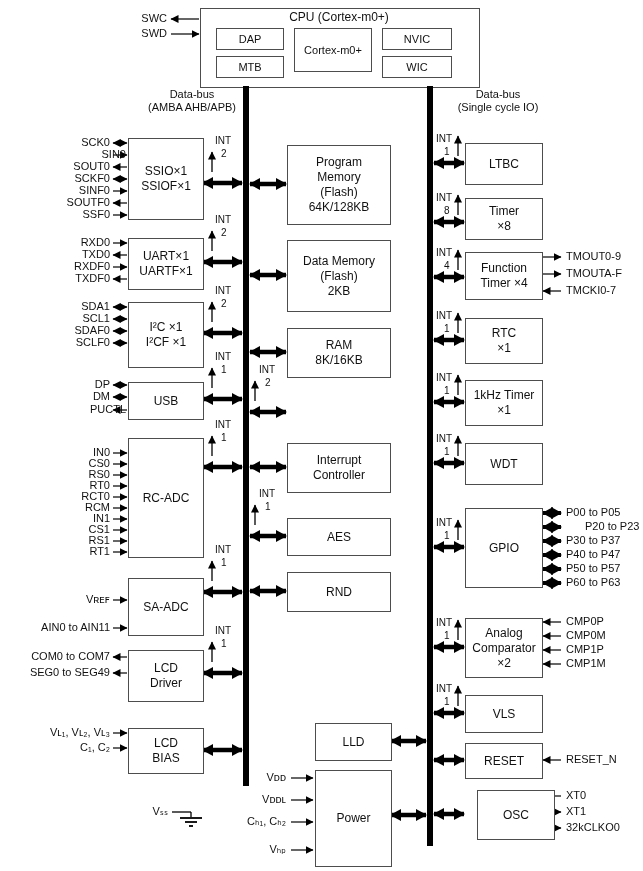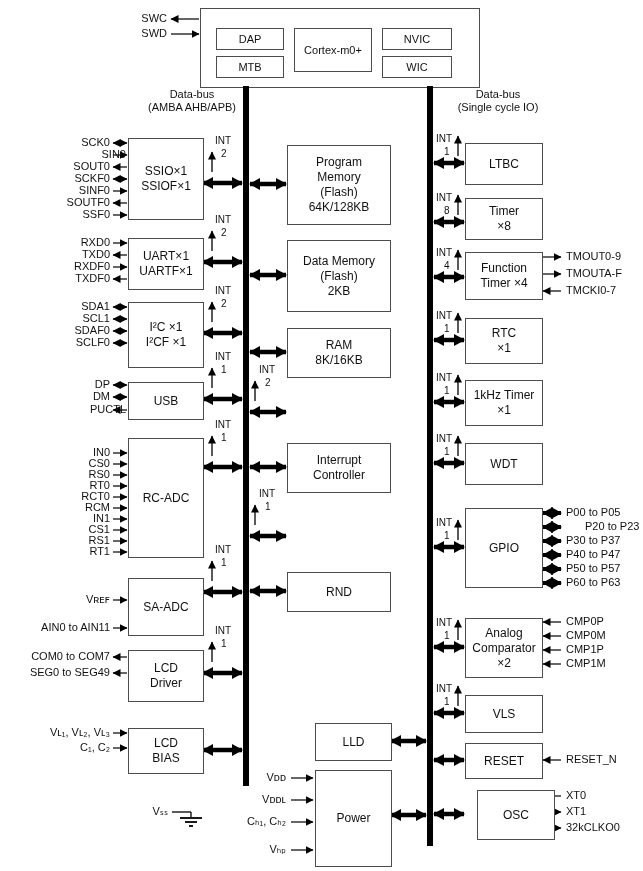--- a/index.html
+++ b/index.html
@@ -129,20 +129,21 @@
       <line x1="199" y1="19" x2="171" y2="19" stroke="#000" stroke-width="1.2" marker-end="url(#ah-thin)"></line>
       <line x1="171" y1="34" x2="199" y2="34" stroke="#000" stroke-width="1.2" marker-end="url(#ah-thin)"></line>
       <line x1="172" y1="812" x2="191" y2="812" stroke="#000" stroke-width="1.3"></line>
       <line x1="191" y1="812" x2="191" y2="817" stroke="#000" stroke-width="1.3"></line>
       <line x1="180" y1="818" x2="202" y2="818" stroke="#000" stroke-width="1.8"></line>
       <line x1="185" y1="822" x2="197" y2="822" stroke="#000" stroke-width="1.8"></line>
       <line x1="189" y1="826" x2="193" y2="826" stroke="#000" stroke-width="1.8"></line>
     </svg>
 
   <div class="frame" style="left:200px;top:8px;width:278px;height:78px"></div>
+  <div class="lbl" style="left:200px;top:11px;width:278px;text-align:center;font-size:12px">CPU (Cortex-m0+)</div>
   <div class="box s" style="left:216px;top:28px;width:66px;height:20px">DAP</div>
   <div class="box s" style="left:294px;top:28px;width:76px;height:42px">Cortex-m0+</div>
   <div class="box s" style="left:382px;top:28px;width:68px;height:20px">NVIC</div>
   <div class="box s" style="left:216px;top:56px;width:66px;height:20px">MTB</div>
   <div class="box s" style="left:382px;top:56px;width:68px;height:20px">WIC</div>
   <div class="lbl" style="left:128px;top:12px;width:39px;text-align:right">SWC</div>
   <div class="lbl" style="left:128px;top:27px;width:39px;text-align:right">SWD</div>
 
   <div class="bus" style="left:243px;top:86px;width:6px;height:700px"></div>
   <div class="bus" style="left:427px;top:86px;width:6px;height:760px"></div>
@@ -169,20 +170,21 @@
 Memory
 (Flash)
 64K/128KB</div>
     <div class="box" style="left: 287px; top: 240px; width: 102px; height: 70px;">Data Memory
 (Flash)
 2KB</div>
     <div class="box" style="left: 287px; top: 328px; width: 102px; height: 48px;">RAM
 8K/16KB</div>
     <div class="box" style="left: 287px; top: 443px; width: 102px; height: 48px;">Interrupt
 Controller</div>
+    <div class="box" style="left: 287px; top: 518px; width: 102px; height: 36px;">AES</div>
     <div class="box" style="left: 287px; top: 572px; width: 102px; height: 38px;">RND</div>
     <div class="box" style="left: 315px; top: 723px; width: 75px; height: 36px;">LLD</div>
     <div class="box" style="left: 315px; top: 770px; width: 75px; height: 95px;">Power</div>
     <div class="box" style="left: 465px; top: 143px; width: 76px; height: 40px;">LTBC</div>
     <div class="box" style="left: 465px; top: 198px; width: 76px; height: 40px;">Timer
 ×8</div>
     <div class="box" style="left: 465px; top: 252px; width: 76px; height: 46px;">Function
 Timer ×4</div>
     <div class="box" style="left: 465px; top: 318px; width: 76px; height: 44px;">RTC
 ×1</div>

